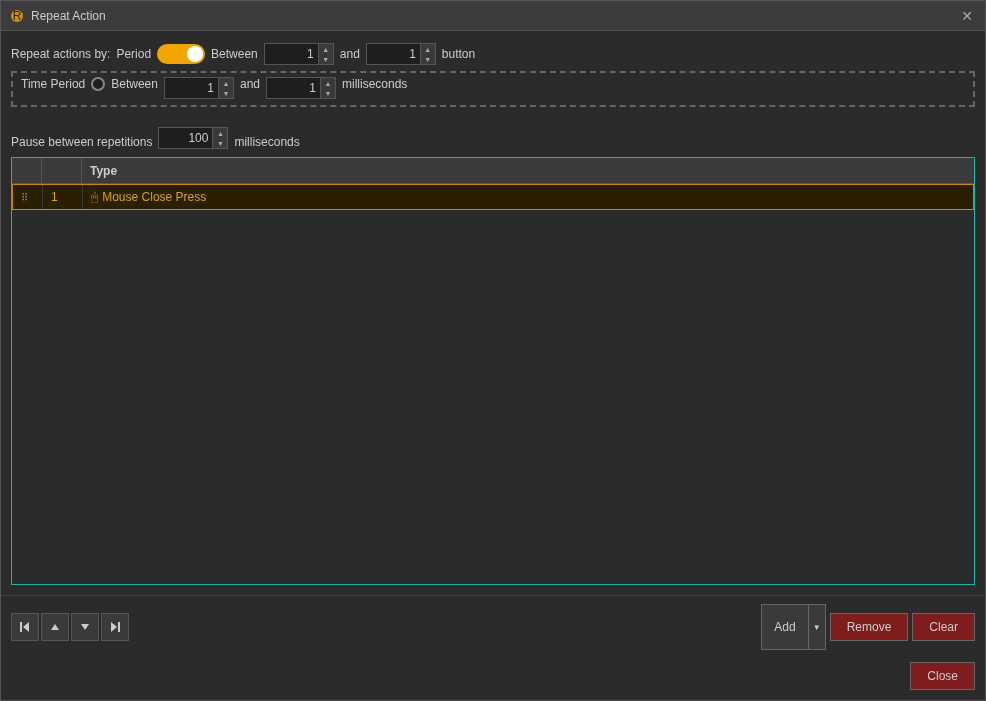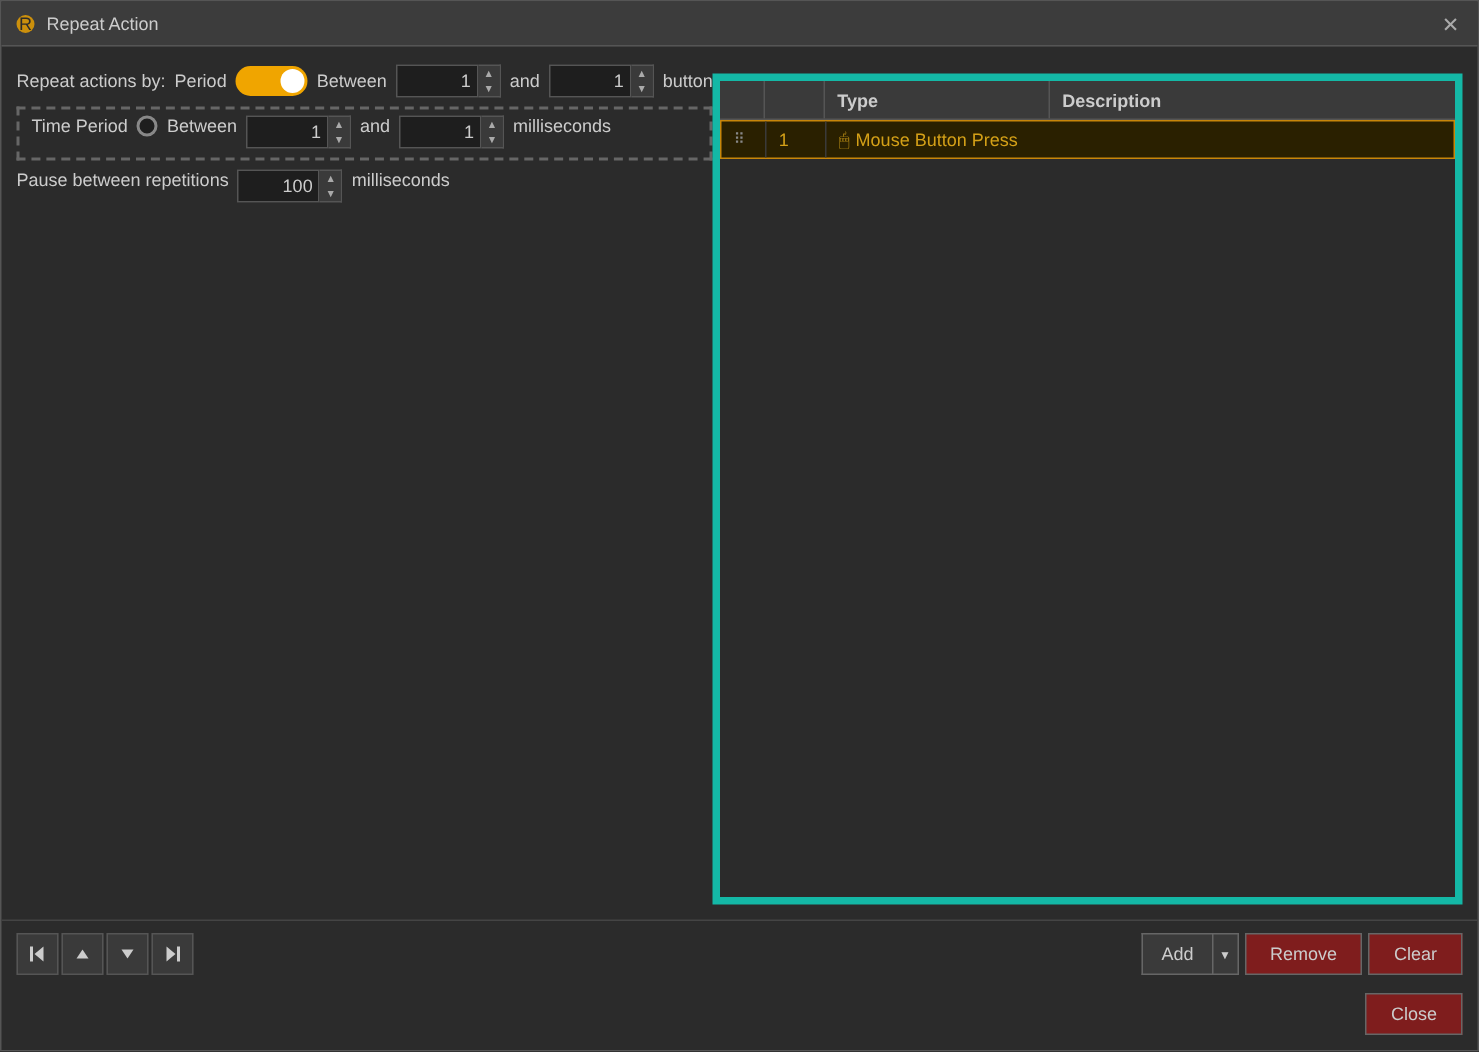--- a/index.html
+++ b/index.html
@@ -63,21 +63,21 @@
       justify-content: center;
       color: #aaa;
       cursor: pointer;
       font-size: 14px;
     }
 
     .content {
       flex: 1;
       padding: 10px;
       display: flex;
-      flex-direction: row;
+      flex-direction: column;
       overflow: hidden;
     }
 
     .options-area {
       flex-shrink: 0;
     }
 
     .row1 {
       display: flex;
       align-items: center;
@@ -170,33 +170,33 @@
       height: 14px;
       border-radius: 50%;
       border: 2px solid #888;
       background: #1e1e1e;
       flex-shrink: 0;
       cursor: pointer;
     }
 
     .row3 {
       display: flex;
-      align-items: flex-start;
+      align-items: flex-end;
       gap: 6px;
       height: 26px;
-      margin-top: 6px;
+      margin-top: 16px;
     }
 
     .table-area {
       flex: 1;
       margin-top: 8px;
       display: flex;
       flex-direction: column;
       overflow: hidden;
-      border: 5px solid #14b8a6;
+      border: 1px solid #14b8a6;
     }
 
     .table-header {
       display: flex;
       background: #3a3a3a;
       border-bottom: 1px solid #555;
       height: 26px;
       flex-shrink: 0;
     }
 
@@ -297,21 +297,21 @@
       background: #7f1d1d;
       border: 1px solid #666;
       color: #ccc;
       cursor: pointer;
       display: flex;
       align-items: center;
     }
 
     .add-btn-group {
       display: flex;
-      height: 28px;
+      height: 46px;
     }
 
     .add-btn-main {
       padding: 0 12px;
       background: #3a3a3a;
       border: 1px solid #666;
       border-right: none;
       color: #ccc;
       cursor: pointer;
       display: flex;
@@ -422,33 +422,30 @@
       </div>
     </div>
 
     <div class="table-area">
       <div class="table-header">
         <div class="th col-drag"></div>
         <div class="th col-num"></div>
         <div class="th col-type">
           <span>Type</span>
         </div>
-        <div class="th col-desc">
-          <span>Description</span>
-        </div>
       </div>
       <div class="table-body">
         <div class="table-row selected">
           <div class="td col-drag">
             <span class="drag-icon">⠿</span>
           </div>
           <div class="td col-num">1</div>
           <div class="td col-type">
             <span class="mouse-icon" style="margin-right:4px;">🖱</span>
-            <span>Mouse Button Press</span>
+            <span>Mouse Close Press</span>
           </div>
         </div>
       </div>
     </div>
   </div>
 
   <div class="bottom-bar">
     <div class="nav-buttons">
       <button class="nav-btn">
         <svg width="12" height="12" viewBox="0 0 12 12">

